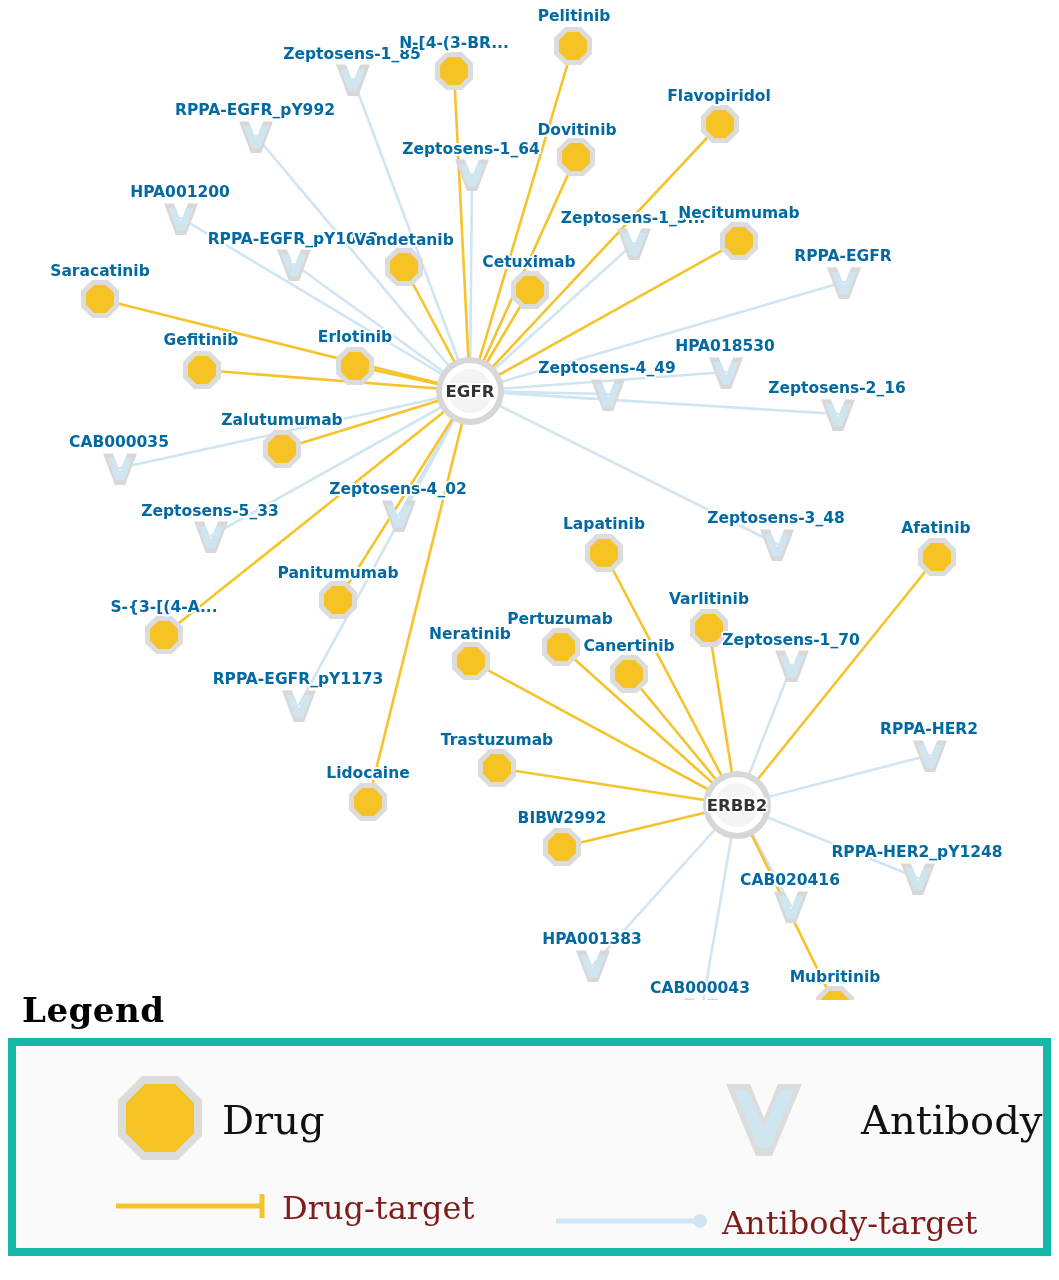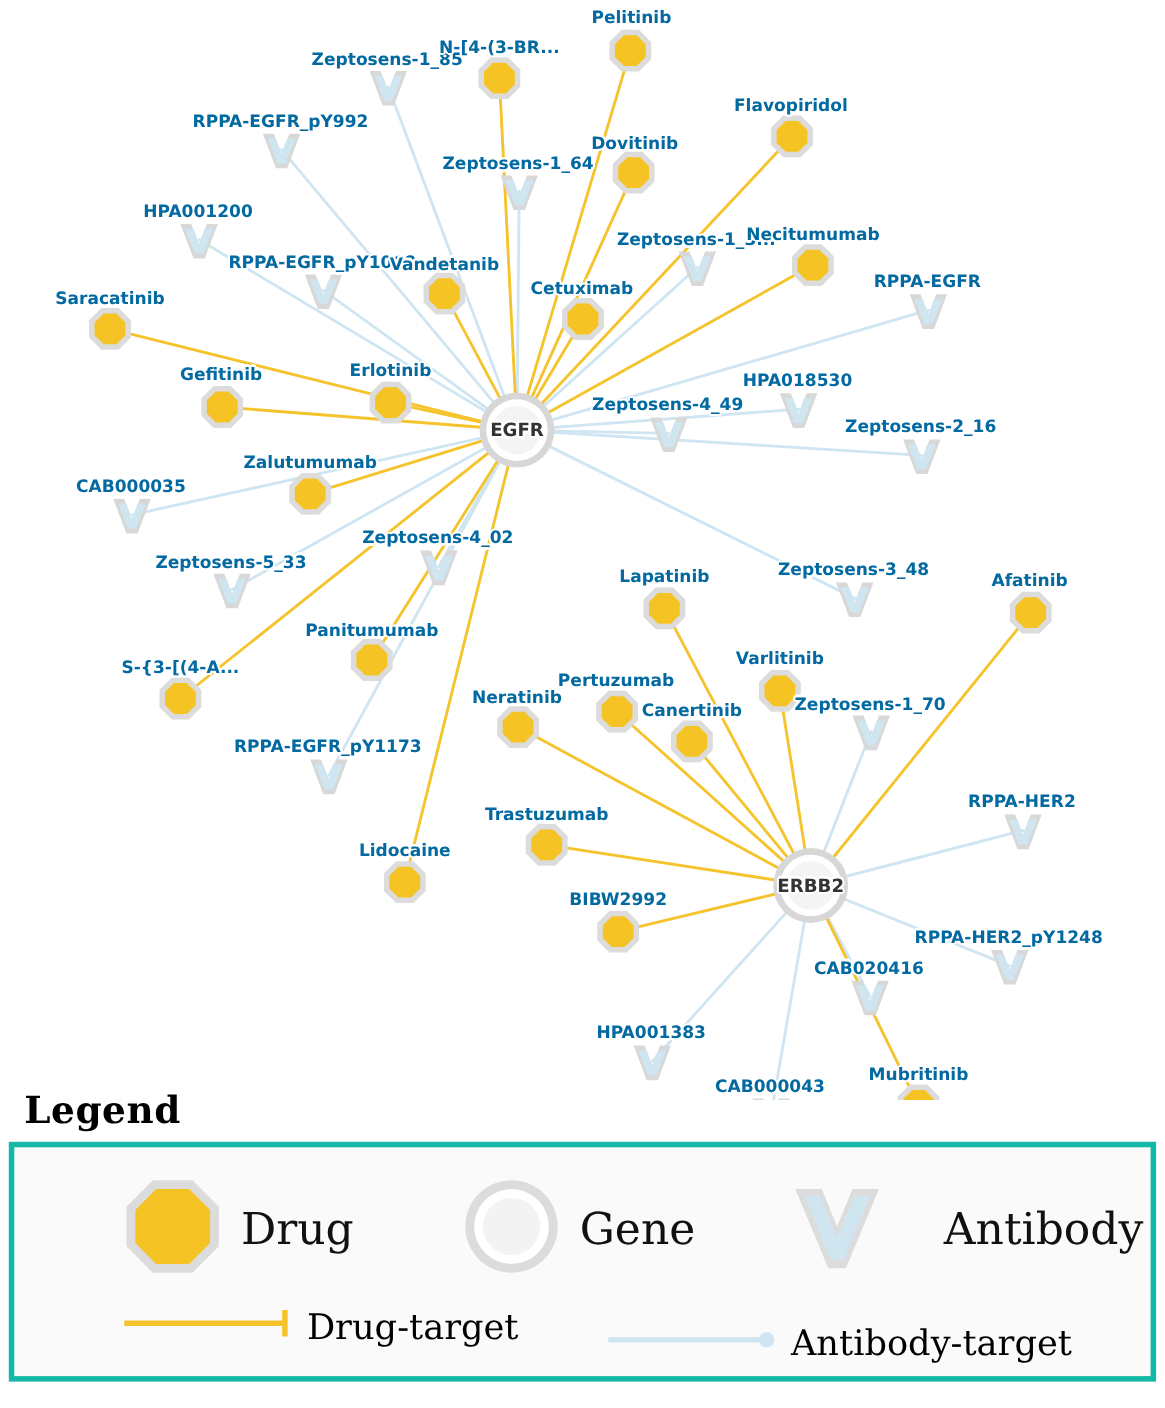--- a/index.html
+++ b/index.html
@@ -31,21 +31,21 @@
     font-family: "DejaVu Serif", serif;
     font-size: 34px;
     font-weight: bold;
     color: #000;
     margin-left: 22px;
     margin-bottom: 8px;
     letter-spacing: 0.5px;
   }
   .legend-box {
     margin: 0 8px 0 8px;
-    border: 5px solid #14b8a6;
+    border: 8px solid #14b8a6;
     background: #fafafa;
     height: 218px;
     position: relative;
     box-sizing: border-box;
   }
   .legend-row-1 {
     position: absolute;
     left: 0; top: 18px;
     width: 100%;
     height: 110px;
@@ -57,21 +57,21 @@
   }
   .legend-label {
     font-family: "DejaVu Serif", serif;
     font-size: 40px;
     color: #111;
     margin-left: 14px;
   }
   .legend-label-sm {
     font-family: "DejaVu Serif", serif;
     font-size: 32px;
-    color: #000000;
+    color: #7f1d1d;
     margin-left: 10px;
   }
   .legend-row-2 {
     position: absolute;
     left: 0; top: 140px;
     width: 100%;
     height: 70px;
   }
   .node-label {
     position: absolute;
@@ -389,30 +389,20 @@
       <div class="legend-item" style="left:96px; top:6px;">
         <span>
           <svg width="96" height="96" viewBox="0 0 96 96">
             <polygon points="30,6 66,6 90,30 90,66 66,90 30,90 6,66 6,30" fill="#dcdcdc"></polygon>
             <polygon points="33,14 63,14 82,33 82,63 63,82 33,82 14,63 14,33" fill="#f6c324"></polygon>
           </svg>
         </span>
         <span class="legend-label">Drug</span>
       </div>
 
-      <div class="legend-item" style="left:404px; top:6px;">
-        <span>
-          <svg width="96" height="96" viewBox="0 0 96 96">
-            <circle cx="48" cy="48" r="42" fill="#dcdcdc"></circle>
-            <circle cx="48" cy="48" r="34" fill="#ffffff"></circle>
-            <circle cx="48" cy="48" r="26" fill="#f3f3f3"></circle>
-          </svg>
-        </span>
-        <span class="legend-label">Gene</span>
-      </div>
 
       <div class="legend-item" style="left:700px; top:6px;gap:35px;">
         <span>
           <svg width="96" height="96" viewBox="0 0 96 96">
             <path d="M10,14 L34,14 L48,48 L62,14 L86,14 L56,86 L40,86 Z" fill="#dcdcdc"></path>
             <path d="M18,20 L32,20 L48,58 L64,20 L78,20 L54,78 L42,78 Z" fill="#cfe6f0"></path>
           </svg>
         </span>
         <span class="legend-label">Antibody</span>
       </div>

